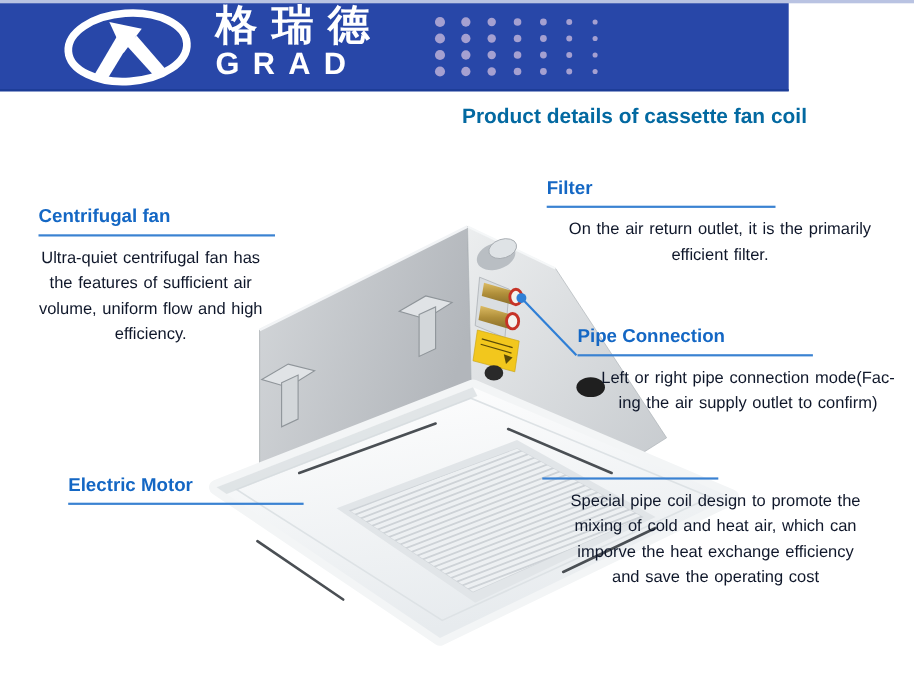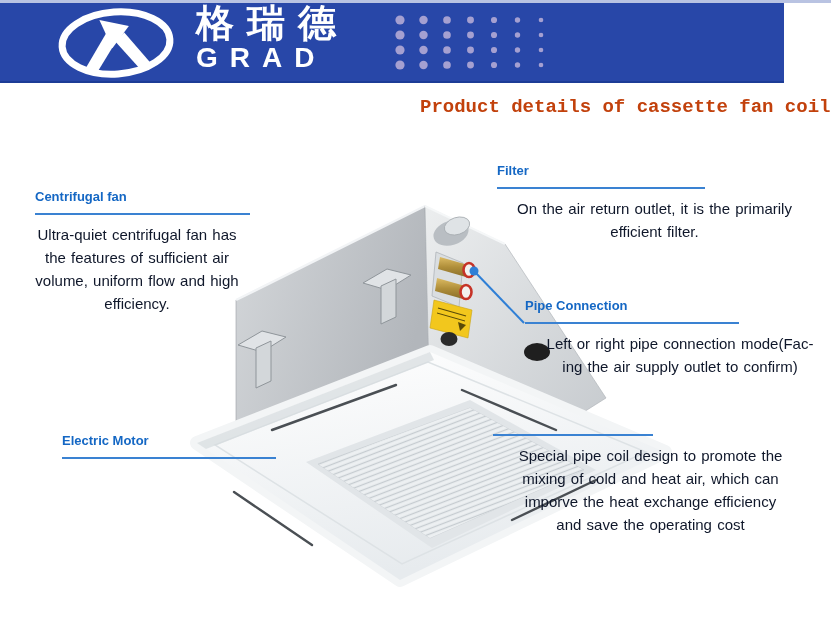--- a/index.html
+++ b/index.html
@@ -2,37 +2,37 @@
 <html><head>
 <meta charset="utf-8">
 <style>
   html,body{margin:0;padding:0;}
   body{
     width:831px;height:625px;position:relative;background:#ffffff;
     font-family:"Liberation Sans",sans-serif;overflow:hidden;
   }
   
   .header{
-    position:absolute;left:0;top:0;width:784px;height:83px;
+    position:absolute;left:0;top:0;width:717px;height:83px;
     background:#2847a8;border-bottom:2px solid #1c3c96;box-sizing:border-box;
   }
   .header-topstrip{position:absolute;left:0;top:0;width:831px;height:3px;background:#b9c3e2;}
   .logo-svg{position:absolute;left:52px;top:6px;}
   .brand{position:absolute;left:196px;top:4px;color:#ffffff;line-height:1;}
   .brand-cn{font-size:38px;font-weight:bold;letter-spacing:13px;white-space:nowrap;}
   .brand-en{font-size:28px;font-weight:bold;letter-spacing:12px;margin-top:2px;white-space:nowrap;}
   .dots-svg{position:absolute;left:392px;top:12px;}
   
   .page-title{
     position:absolute;left:420px;top:96px;
     font-size:19px;font-weight:bold;color:#2315d2;white-space:nowrap;
   }
   
   .feat{position:absolute;z-index:5;}
-  .feat-h{font-size:13px;font-weight:bold;color:#1467c4;white-space:nowrap;line-height:24px;}
+  .feat-h{font-size:17px;font-weight:bold;color:#1467c4;white-space:nowrap;line-height:24px;}
   .feat-u{height:0;border-top:2px solid #3a82d2;margin-top:4px;}
   .feat-p{margin-top:8px;font-size:15px;line-height:23px;color:#0f172a;word-spacing:1px;text-align:center;}
   .feat-p div{white-space:nowrap;}
   
   .product-svg{position:absolute;left:150px;top:140px;z-index:1;}
 </style>
 </head>
 <body>
 
 <div class="header">
@@ -77,21 +77,21 @@
       <circle cx="125.5" cy="23" r="2.70" fill="#b2aad5" opacity="0.9"></circle>
       <circle cx="125.5" cy="38" r="2.70" fill="#b2aad5" opacity="0.9"></circle>
       <circle cx="125.5" cy="53" r="2.70" fill="#b2aad5" opacity="0.9"></circle>
       <circle cx="149" cy="8" r="2.32" fill="#b2aad5" opacity="0.9"></circle>
       <circle cx="149" cy="23" r="2.32" fill="#b2aad5" opacity="0.9"></circle>
       <circle cx="149" cy="38" r="2.32" fill="#b2aad5" opacity="0.9"></circle>
       <circle cx="149" cy="53" r="2.32" fill="#b2aad5" opacity="0.9"></circle>
     </svg>
 </div>
 
-<div class="page-title" style="color: #c2410c; font-family: Liberation Mono, monospace;">Product details of cassette fan coil</div>
+<div class="page-title" style="color: #0369a1;">Product details of cassette fan coil</div>
 
 <svg class="product-svg" width="550" height="460" viewBox="150 140 550 460">
   <defs>
     <linearGradient id="gL" x1="0" y1="0" x2="1" y2="0.35">
       <stop offset="0" stop-color="#d4d7da"></stop>
         <stop offset="1" stop-color="#b2b6bb"></stop>
     </linearGradient>
     <linearGradient id="gR" x1="0" y1="0" x2="1" y2="1">
       <stop offset="0" stop-color="#eceeef"></stop>
         <stop offset="1" stop-color="#c6cace"></stop>

